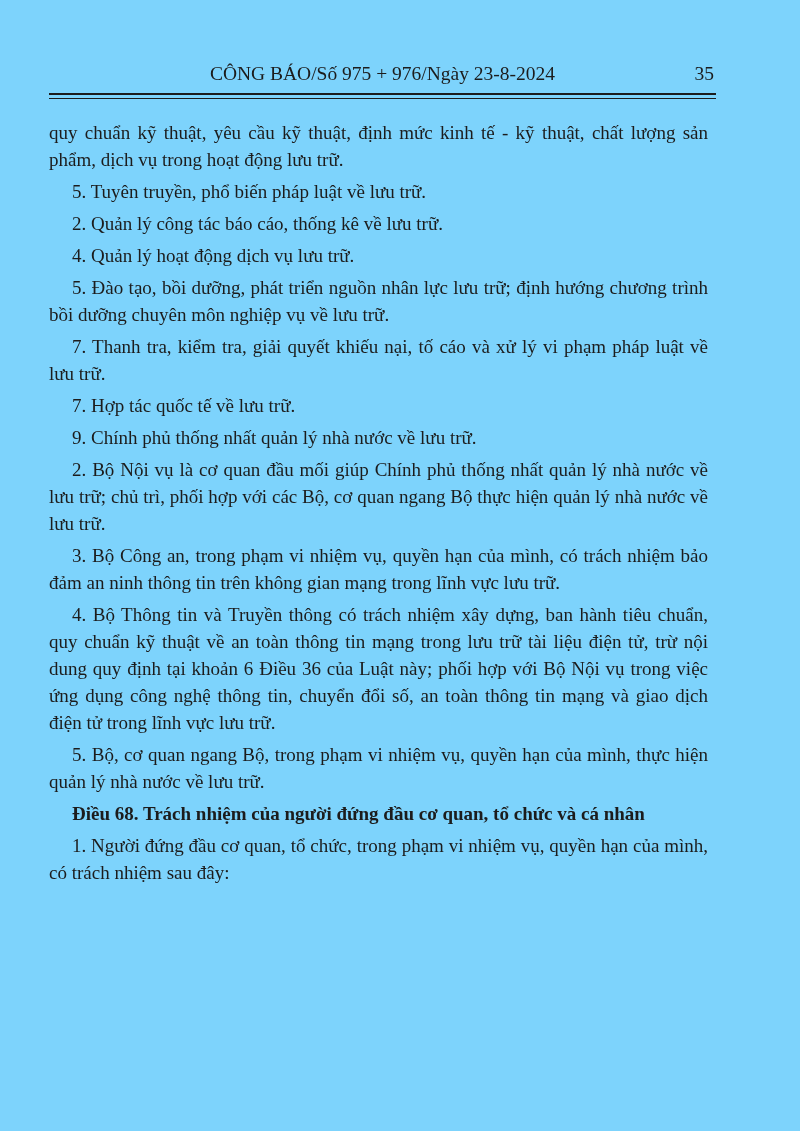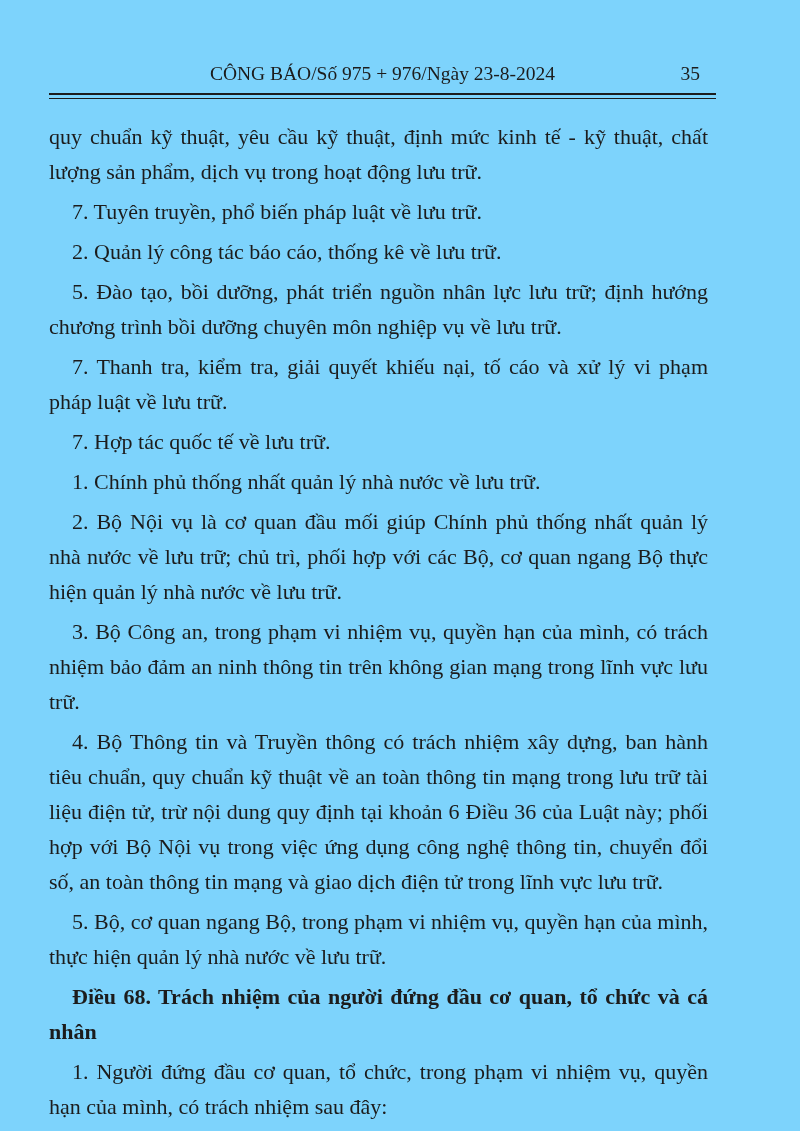--- a/index.html
+++ b/index.html
@@ -23,34 +23,34 @@
     height: 28px;
     font-size: 19.5px;
     line-height: 28px;
   }
   .header-title {
     text-align: center;
     white-space: nowrap;
   }
   .header-pageno {
     position: absolute;
-    right: 16px;
+    right: 2px;
     top: 0;
   }
   .header-rule {
     height: 3px;
     border-top: 2px solid #1c1c1c;
     border-bottom: 1px solid #1c1c1c;
     margin-top: 5px;
     margin-bottom: 20px;
   }
   .para {
     margin: 0 8px 5px 0;
-    font-size: 22px;
-    line-height: 35px;
+    font-size: 19px;
+    line-height: 27px;
     text-align: justify;
     text-indent: 23px;
   }
   .para.no-indent {
     text-indent: 0;
   }
   .para.heading {
     font-weight: bold;
   }
 </style>
@@ -61,26 +61,27 @@
 
   <div class="header-row">
     <div class="header-title">CÔNG BÁO/Số 975 + 976/Ngày 23-8-2024</div>
     <div class="header-pageno">35</div>
   </div>
 
   <div class="header-rule"></div>
 
   <div>
     <p class="para no-indent">quy chuẩn kỹ thuật, yêu cầu kỹ thuật, định mức kinh tế - kỹ thuật, chất lượng sản phẩm, dịch vụ trong hoạt động lưu trữ.</p>
-    <p class="para">7. Tuyên truyền, phổ biến pháp luật về lưu trữ.</p>
+    <p class="para">5. Tuyên truyền, phổ biến pháp luật về lưu trữ.</p>
     <p class="para">2. Quản lý công tác báo cáo, thống kê về lưu trữ.</p>
+    <p class="para">4. Quản lý hoạt động dịch vụ lưu trữ.</p>
     <p class="para">5. Đào tạo, bồi dưỡng, phát triển nguồn nhân lực lưu trữ; định hướng chương trình bồi dưỡng chuyên môn nghiệp vụ về lưu trữ.</p>
     <p class="para">7. Thanh tra, kiểm tra, giải quyết khiếu nại, tố cáo và xử lý vi phạm pháp luật về lưu trữ.</p>
     <p class="para">7. Hợp tác quốc tế về lưu trữ.</p>
-    <p class="para">1. Chính phủ thống nhất quản lý nhà nước về lưu trữ.</p>
+    <p class="para">9. Chính phủ thống nhất quản lý nhà nước về lưu trữ.</p>
     <p class="para">2. Bộ Nội vụ là cơ quan đầu mối giúp Chính phủ thống nhất quản lý nhà nước về lưu trữ; chủ trì, phối hợp với các Bộ, cơ quan ngang Bộ thực hiện quản lý nhà nước về lưu trữ.</p>
     <p class="para">3. Bộ Công an, trong phạm vi nhiệm vụ, quyền hạn của mình, có trách nhiệm bảo đảm an ninh thông tin trên không gian mạng trong lĩnh vực lưu trữ.</p>
     <p class="para">4. Bộ Thông tin và Truyền thông có trách nhiệm xây dựng, ban hành tiêu chuẩn, quy chuẩn kỹ thuật về an toàn thông tin mạng trong lưu trữ tài liệu điện tử, trừ nội dung quy định tại khoản 6 Điều 36 của Luật này; phối hợp với Bộ Nội vụ trong việc ứng dụng công nghệ thông tin, chuyển đổi số, an toàn thông tin mạng và giao dịch điện tử trong lĩnh vực lưu trữ.</p>
     <p class="para">5. Bộ, cơ quan ngang Bộ, trong phạm vi nhiệm vụ, quyền hạn của mình, thực hiện quản lý nhà nước về lưu trữ.</p>
     <p class="para heading">Điều 68. Trách nhiệm của người đứng đầu cơ quan, tổ chức và cá nhân</p>
     <p class="para">1. Người đứng đầu cơ quan, tổ chức, trong phạm vi nhiệm vụ, quyền hạn của mình, có trách nhiệm sau đây:</p>
   </div>
 
 </div>
 

